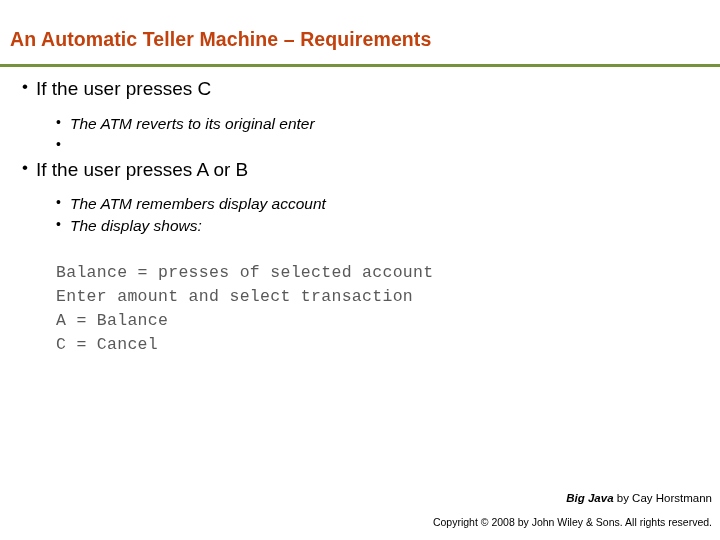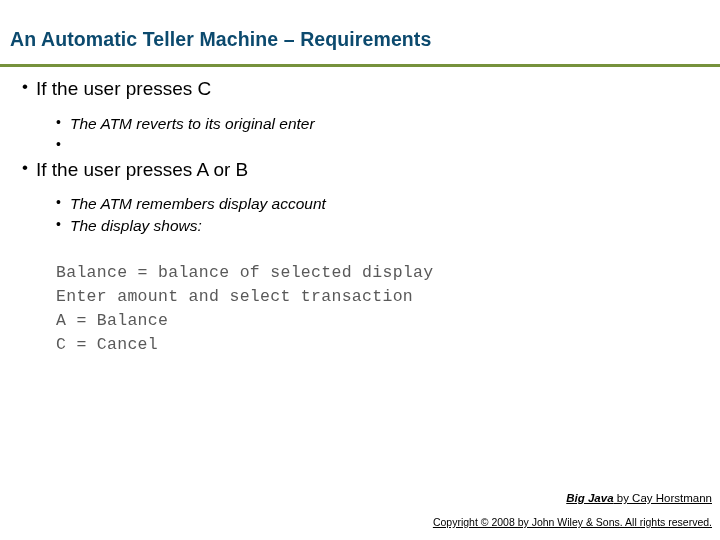--- a/index.html
+++ b/index.html
@@ -25,21 +25,21 @@
   
   .title-block {
     position: absolute;
     left: 10px;
     top: 28px;
     width: 700px;
   }
   .slide-title {
     font-size: 19.5px;
     font-weight: bold;
-    color: #0c4a6e;
+    color: #c2410c;
     letter-spacing: 0.1px;
     white-space: nowrap;
   }
   .title-rule {
     position: absolute;
     left: 0px;
     top: 64px;
     width: 720px;
     height: 3px;
     background: #76923C;
@@ -99,21 +99,20 @@
   }
   .code-line { white-space: pre; }
 
   
   .footer {
     position: absolute;
     right: 8px;
     bottom: 12px;
     text-align: right;
     color: #000000;
-    text-decoration: underline;
   }
   .footer-line1 {
     font-size: 11.5px;
     font-weight: bold;
   }
   .footer-line1 .bj {
     font-style: italic;
   }
   .footer-line1 .byline {
     font-weight: normal;
@@ -159,21 +158,21 @@
     <div class="lvl2">
       <span class="bullet">•</span>
       <span>The ATM remembers display account</span>
     </div>
     <div class="lvl2">
       <span class="bullet">•</span>
       <span>The display shows:</span>
     </div>
 
     <div class="code-block">
-      <div class="code-line">Balance = balance of selected display</div>
+      <div class="code-line">Balance = presses of selected account</div>
       <div class="code-line">Enter amount and select transaction</div>
       <div class="code-line">A = Balance</div>
       <div class="code-line">C = Cancel</div>
     </div>
 
   </div>
 
   <div class="footer">
     <div class="footer-line1"><span class="bj">Big Java</span><span class="byline"> by Cay Horstmann</span></div>
     <div class="footer-line2">Copyright © 2008 by John Wiley &amp; Sons.  All rights reserved.</div>

